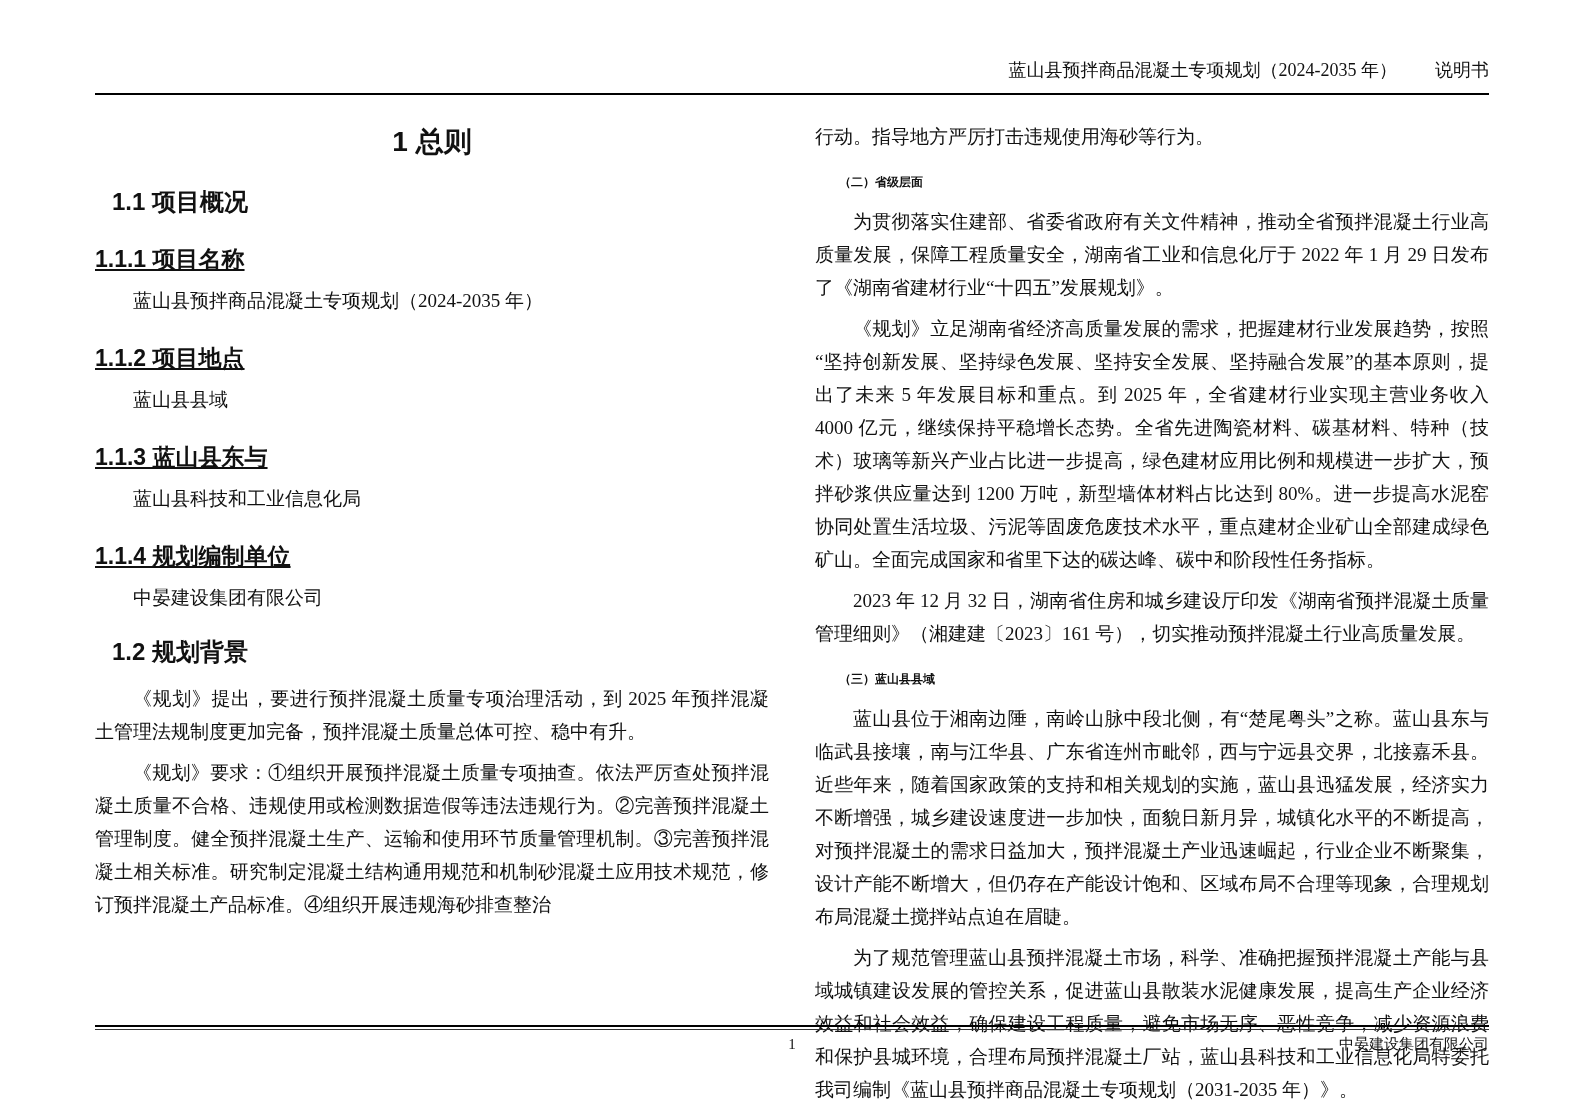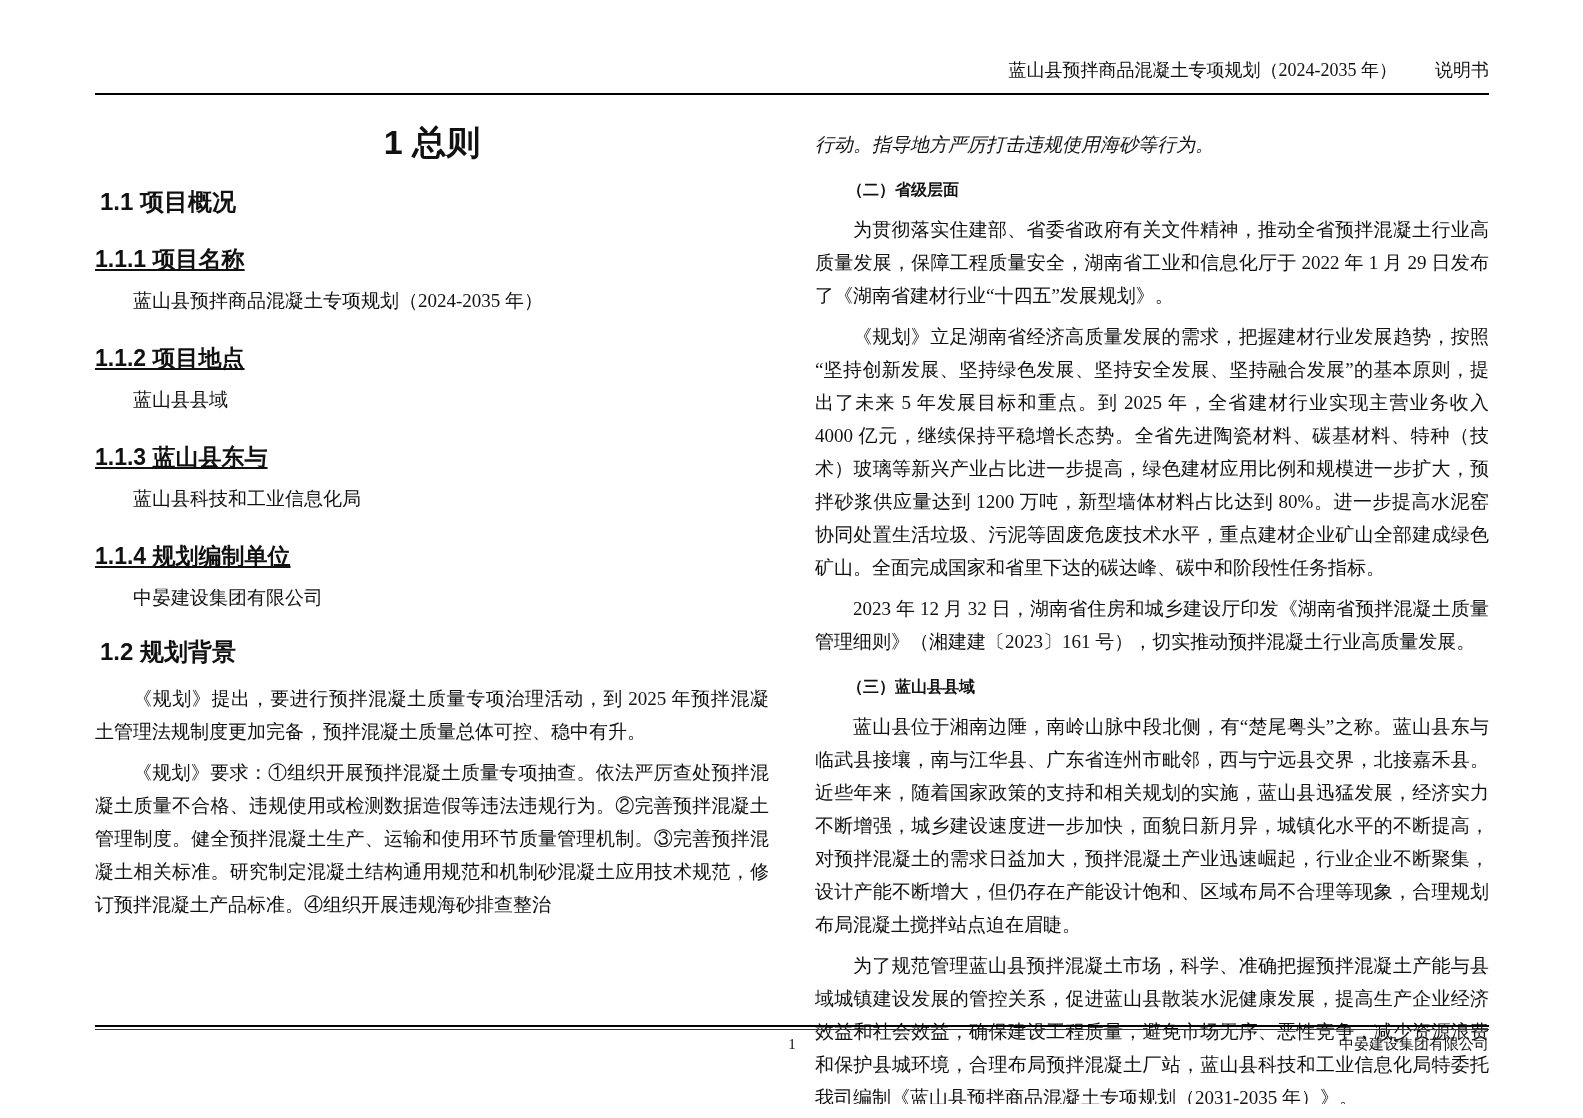--- a/index.html
+++ b/index.html
@@ -42,46 +42,46 @@
     width: 674px;
     flex: 0 0 674px;
     font-size: 19px;
     line-height: 33px;
     text-align: justify;
     text-justify: inter-character;
   }
 
   .chapter-title {
     font-family: "Liberation Sans", "DejaVu Sans", sans-serif;
-    font-size: 34px;
+    font-size: 28px;
     font-weight: bold;
     line-height: 44px;
     text-align: center;
     margin: 12px 0 18px 0;
   }
   .sec-head {
     font-family: "Liberation Sans", "DejaVu Sans", sans-serif;
     font-size: 24px;
     font-weight: bold;
     line-height: 32px;
     text-align: left;
-    margin: 22px 0 14px 5px;
+    margin: 22px 0 14px 17px;
   }
   .sub-head {
     font-family: "Liberation Sans", "DejaVu Sans", sans-serif;
     font-size: 23px;
     font-weight: bold;
     line-height: 30px;
     text-align: left;
     margin: 26px 0 10px 0;
     text-decoration: underline;
   }
   .group-head {
     font-family: "Liberation Sans", "DejaVu Sans", sans-serif;
-    font-size: 16px;
+    font-size: 12px;
     font-weight: bold;
     line-height: 30px;
     text-align: left;
     text-indent: 2em;
     margin: 14px 0 8px 0;
   }
   .para {
     text-indent: 2em;
     margin: 8px 0;
   }
@@ -145,21 +145,21 @@
       <div class="sub-head">1.1.4 规划编制单位</div>
       <p class="para">中晏建设集团有限公司</p>
 
       <div class="sec-head">1.2 规划背景</div>
 
       <p class="para">《规划》提出，要进行预拌混凝土质量专项治理活动，到 2025 年预拌混凝土管理法规制度更加完备，预拌混凝土质量总体可控、稳中有升。</p>
       <p class="para">《规划》要求：①组织开展预拌混凝土质量专项抽查。依法严厉查处预拌混凝土质量不合格、违规使用或检测数据造假等违法违规行为。②完善预拌混凝土管理制度。健全预拌混凝土生产、运输和使用环节质量管理机制。③完善预拌混凝土相关标准。研究制定混凝土结构通用规范和机制砂混凝土应用技术规范，修订预拌混凝土产品标准。④组织开展违规海砂排查整治</p>
     </div>
 
     <div class="col">
-      <p class="para cont" style="margin-top:20px;font-style:italic;">行动。指导地方严厉打击违规使用海砂等行为。</p>
+      <p class="para cont" style="margin-top:12px;">行动。指导地方严厉打击违规使用海砂等行为。</p>
 
       <div class="group-head">（二）省级层面</div>
       <p class="para">为贯彻落实住建部、省委省政府有关文件精神，推动全省预拌混凝土行业高质量发展，保障工程质量安全，湖南省工业和信息化厅于 2022 年 1 月 29 日发布了《湖南省建材行业“十四五”发展规划》。</p>
       <p class="para">《规划》立足湖南省经济高质量发展的需求，把握建材行业发展趋势，按照“坚持创新发展、坚持绿色发展、坚持安全发展、坚持融合发展”的基本原则，提出了未来 5 年发展目标和重点。到 2025 年，全省建材行业实现主营业务收入 4000 亿元，继续保持平稳增长态势。全省先进陶瓷材料、碳基材料、特种（技术）玻璃等新兴产业占比进一步提高，绿色建材应用比例和规模进一步扩大，预拌砂浆供应量达到 1200 万吨，新型墙体材料占比达到 80%。进一步提高水泥窑协同处置生活垃圾、污泥等固废危废技术水平，重点建材企业矿山全部建成绿色矿山。全面完成国家和省里下达的碳达峰、碳中和阶段性任务指标。</p>
       <p class="para">2023 年 12 月 32 日，湖南省住房和城乡建设厅印发《湖南省预拌混凝土质量管理细则》（湘建建〔2023〕161 号），切实推动预拌混凝土行业高质量发展。</p>
 
       <div class="group-head">（三）蓝山县县域</div>
       <p class="para">蓝山县位于湘南边陲，南岭山脉中段北侧，有“楚尾粤头”之称。蓝山县东与 临武县接壤，南与江华县、广东省连州市毗邻，西与宁远县交界，北接嘉禾县。近些年来，随着国家政策的支持和相关规划的实施，蓝山县迅猛发展，经济实力不断增强，城乡建设速度进一步加快，面貌日新月异，城镇化水平的不断提高，对预拌混凝土的需求日益加大，预拌混凝土产业迅速崛起，行业企业不断聚集，设计产能不断增大，但仍存在产能设计饱和、区域布局不合理等现象，合理规划布局混凝土搅拌站点迫在眉睫。</p>
       <p class="para">为了规范管理蓝山县预拌混凝土市场，科学、准确把握预拌混凝土产能与县域城镇建设发展的管控关系，促进蓝山县散装水泥健康发展，提高生产企业经济效益和社会效益，确保建设工程质量，避免市场无序、恶性竞争，减少资源浪费和保护县城环境，合理布局预拌混凝土厂站，蓝山县科技和工业信息化局特委托我司编制《蓝山县预拌商品混凝土专项规划（2031-2035 年）》。</p>
       <p class="para">规划将引导预拌混凝土产业转型升级，实现从高速度发展转向高质量发展，满足全县经济</p>

